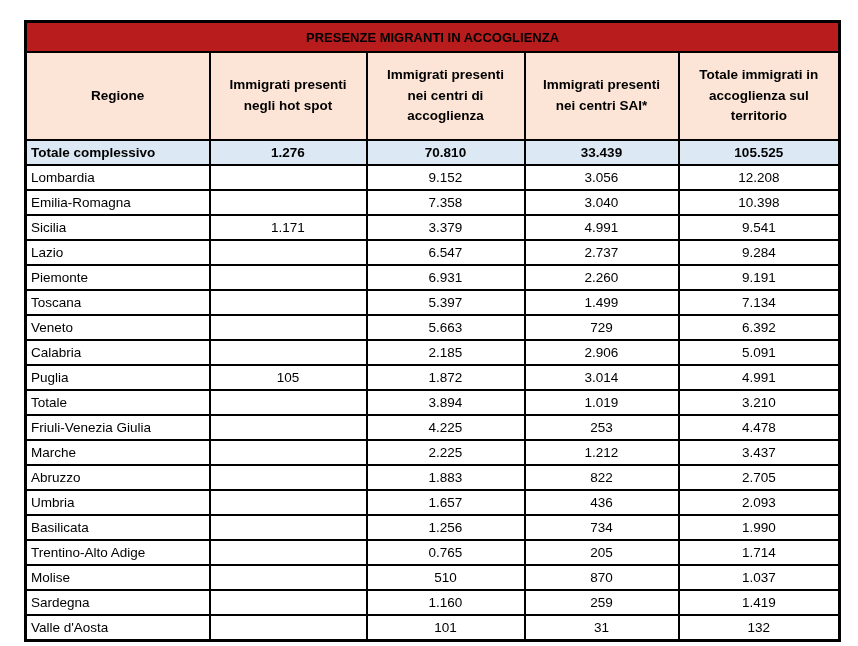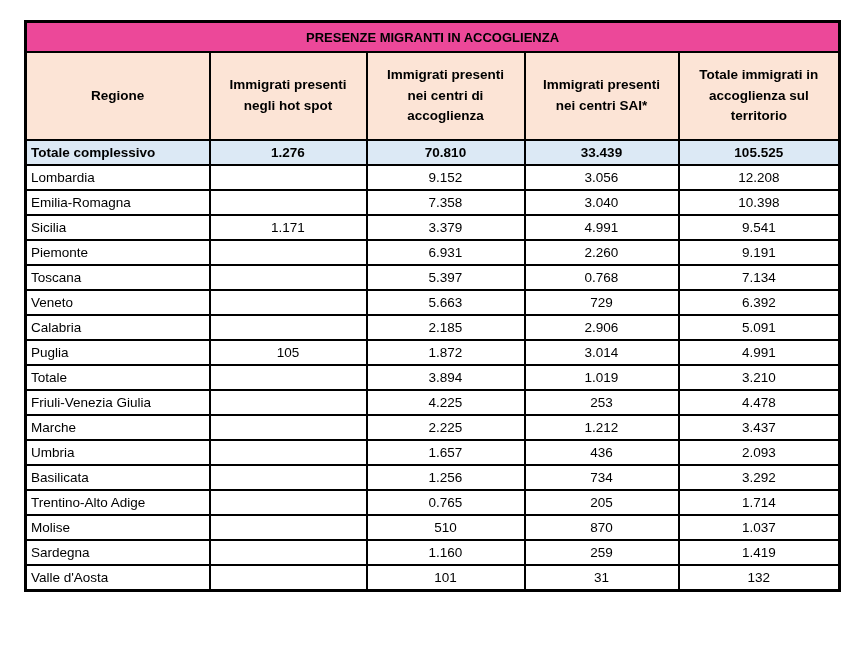--- a/index.html
+++ b/index.html
@@ -21,21 +21,21 @@
     border-collapse: collapse;
     width: 814px;
     table-layout: fixed;
     border: 3px solid #000;
   }
   table.presenze th, table.presenze td {
     border: 2px solid #000;
     overflow: hidden;
   }
   .title-row th {
-    background: #ec4899;
+    background: #b91c1c;
     font-weight: bold;
     font-size: 13px;
     text-align: center;
     height: 24px;
     padding: 2px 4px;
     border-bottom: 3px solid #000;
   }
   .header-row th {
     background: #fce4d6;
     font-weight: bold;
@@ -114,31 +114,38 @@
         <td class="num">10.398</td>
       </tr>
       <tr>
         <td class="region">Sicilia</td>
         <td class="num">1.171</td>
         <td class="num">3.379</td>
         <td class="num">4.991</td>
         <td class="num">9.541</td>
       </tr>
       <tr>
+        <td class="region">Lazio</td>
+        <td class="num"></td>
+        <td class="num">6.547</td>
+        <td class="num">2.737</td>
+        <td class="num">9.284</td>
+      </tr>
+      <tr>
         <td class="region">Piemonte</td>
         <td class="num"></td>
         <td class="num">6.931</td>
         <td class="num">2.260</td>
         <td class="num">9.191</td>
       </tr>
       <tr>
         <td class="region">Toscana</td>
         <td class="num"></td>
         <td class="num">5.397</td>
-        <td class="num">0.768</td>
+        <td class="num">1.499</td>
         <td class="num">7.134</td>
       </tr>
       <tr>
         <td class="region">Veneto</td>
         <td class="num"></td>
         <td class="num">5.663</td>
         <td class="num">729</td>
         <td class="num">6.392</td>
       </tr>
       <tr>
@@ -170,32 +177,39 @@
         <td class="num">4.478</td>
       </tr>
       <tr>
         <td class="region">Marche</td>
         <td class="num"></td>
         <td class="num">2.225</td>
         <td class="num">1.212</td>
         <td class="num">3.437</td>
       </tr>
       <tr>
+        <td class="region">Abruzzo</td>
+        <td class="num"></td>
+        <td class="num">1.883</td>
+        <td class="num">822</td>
+        <td class="num">2.705</td>
+      </tr>
+      <tr>
         <td class="region">Umbria</td>
         <td class="num"></td>
         <td class="num">1.657</td>
         <td class="num">436</td>
         <td class="num">2.093</td>
       </tr>
       <tr>
         <td class="region">Basilicata</td>
         <td class="num"></td>
         <td class="num">1.256</td>
         <td class="num">734</td>
-        <td class="num">3.292</td>
+        <td class="num">1.990</td>
       </tr>
       <tr>
         <td class="region">Trentino-Alto Adige</td>
         <td class="num"></td>
         <td class="num">0.765</td>
         <td class="num">205</td>
         <td class="num">1.714</td>
       </tr>
       <tr>
         <td class="region">Molise</td>

